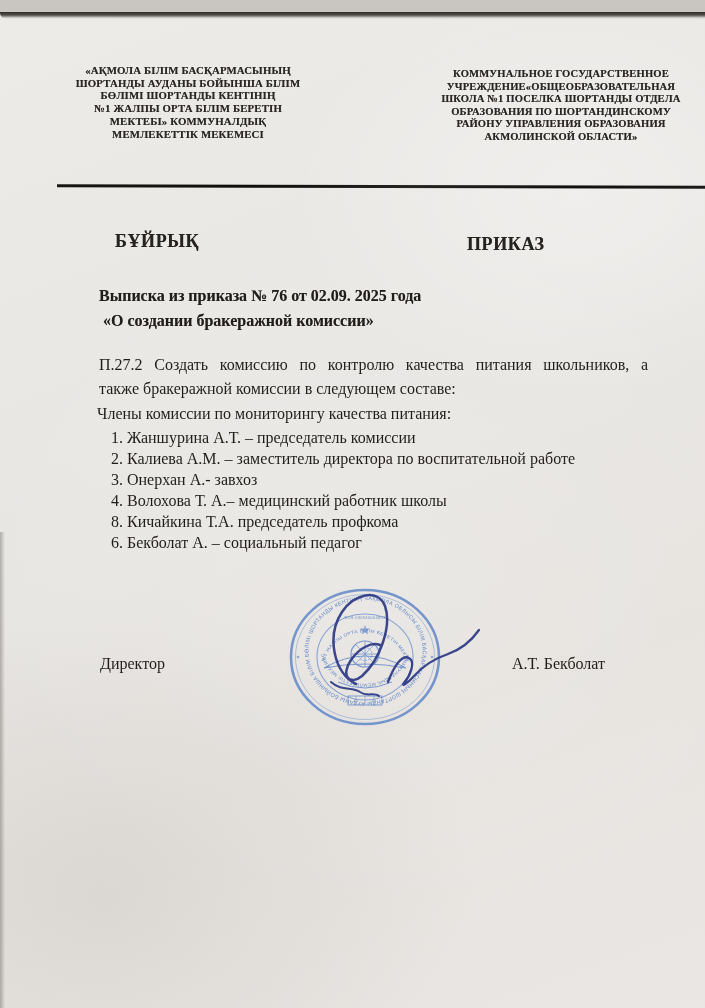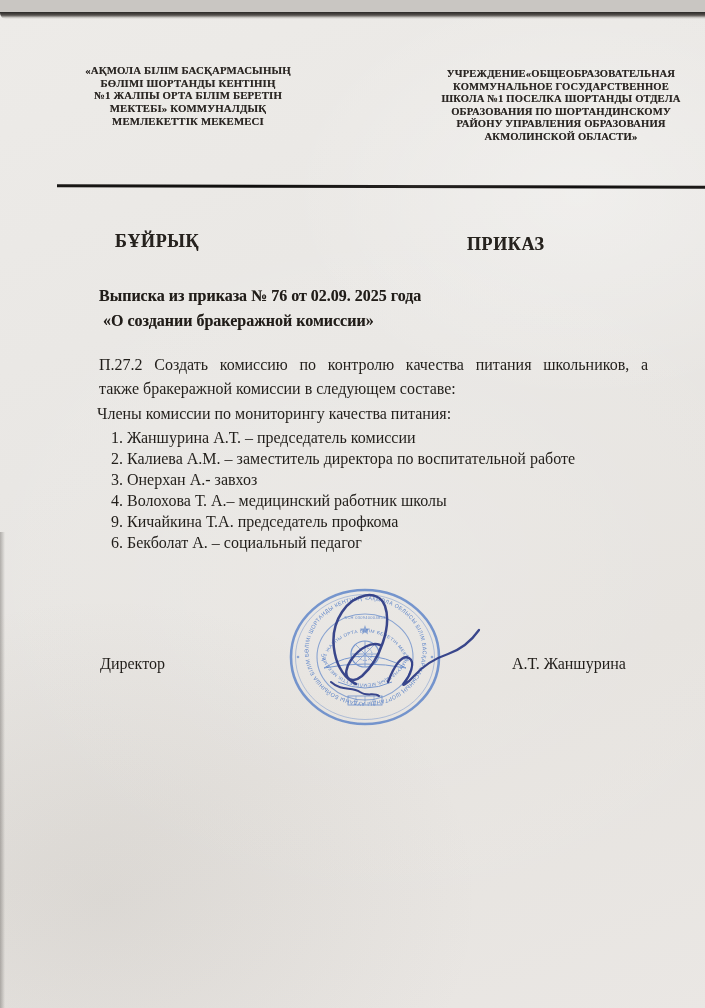--- a/index.html
+++ b/index.html
@@ -71,29 +71,30 @@
 </head>
 <body>
 
 <div class="page">
 
   <div class="photo-edge-top"></div>
   <div class="photo-edge-left"></div>
 
   <div class="org-block" id="org-kk">
     <div class="org-line">«АҚМОЛА БІЛІМ БАСҚАРМАСЫНЫҢ</div>
+    <div class="org-line">ШОРТАНДЫ АУДАНЫ БОЙЫНША БІЛІМ</div>
     <div class="org-line">БӨЛІМІ ШОРТАНДЫ КЕНТІНІҢ</div>
     <div class="org-line">№1 ЖАЛПЫ ОРТА БІЛІМ БЕРЕТІН</div>
     <div class="org-line">МЕКТЕБІ» КОММУНАЛДЫҚ</div>
     <div class="org-line">МЕМЛЕКЕТТІК МЕКЕМЕСІ</div>
   </div>
 
   <div class="org-block" id="org-ru">
+    <div class="org-line">КОММУНАЛЬНОЕ ГОСУДАРСТВЕННОЕ</div>
     <div class="org-line">УЧРЕЖДЕНИЕ«ОБЩЕОБРАЗОВАТЕЛЬНАЯ</div>
-    <div class="org-line">КОММУНАЛЬНОЕ ГОСУДАРСТВЕННОЕ</div>
     <div class="org-line">ШКОЛА №1 ПОСЕЛКА ШОРТАНДЫ ОТДЕЛА</div>
     <div class="org-line">ОБРАЗОВАНИЯ ПО ШОРТАНДИНСКОМУ</div>
     <div class="org-line">РАЙОНУ УПРАВЛЕНИЯ ОБРАЗОВАНИЯ</div>
     <div class="org-line">АКМОЛИНСКОЙ ОБЛАСТИ»</div>
   </div>
 
   <div class="rule"></div>
 
   <div class="order-word" id="order-kk">БҰЙРЫҚ</div>
   <div class="order-word" id="order-ru">ПРИКАЗ</div>
@@ -108,21 +109,21 @@
     <div>также бракеражной комиссии в следующем составе:</div>
   </div>
 
   <div class="list-title">Члены комиссии по мониторингу качества питания:</div>
 
   <div class="members">
     <div>1. Жаншурина А.Т. – председатель комиссии</div>
     <div>2. Калиева А.М. – заместитель директора по воспитательной работе</div>
     <div>3. Онерхан А.- завхоз</div>
     <div>4. Волохова Т. А.– медицинский работник школы</div>
-    <div>9. Кичайкина Т.А. председатель профкома</div>
+    <div>8. Кичайкина Т.А. председатель профкома</div>
     <div>6. Бекболат А. – социальный педагог</div>
   </div>
 
   <svg class="stamp-svg" viewBox="0 0 240 172">
 
     <g opacity="0.88">
       <ellipse class="stamp-stroke" cx="97" cy="87" rx="74" ry="67" stroke-width="2.6" opacity="0.85"></ellipse>
       <ellipse class="stamp-stroke" cx="97" cy="87" rx="69.5" ry="62.5" stroke-width="0.8" opacity="0.55"></ellipse>
       <ellipse class="stamp-stroke" cx="97" cy="87" rx="48" ry="43" stroke-width="1.1" opacity="0.7"></ellipse>
     </g>
@@ -162,15 +163,15 @@
     </g>
 
     <g opacity="0.93">
       <path class="sig-stroke" stroke-width="2.5" d="M 88 114 C 66 104, 58 66, 74 42 C 86 24, 110 18, 117 36 C 124 56, 112 90, 94 106 C 82 116, 72 106, 83 90 C 92 77, 104 72, 112 75"></path>
       <path class="sig-stroke" stroke-width="2.3" d="M 120 112 C 126 96, 134 84, 141 88 C 148 92, 142 106, 136 113 C 133 117, 139 114, 146 106 C 156 95, 168 88, 180 84 C 194 79, 204 70, 211 60"></path>
       <path class="sig-stroke" stroke-width="2" d="M 63 112 C 74 122, 84 116, 92 122 C 99 127, 106 122, 111 126"></path>
     </g>
   </svg>
 
   <div class="sign-row-label" id="director-label">Директор</div>
-  <div class="sign-row-label" id="director-name">А.Т. Жаншурина</div>
+  <div class="sign-row-label" id="director-name">А.Т. Бекболат</div>
 
 </div>
 
 </body></html>

